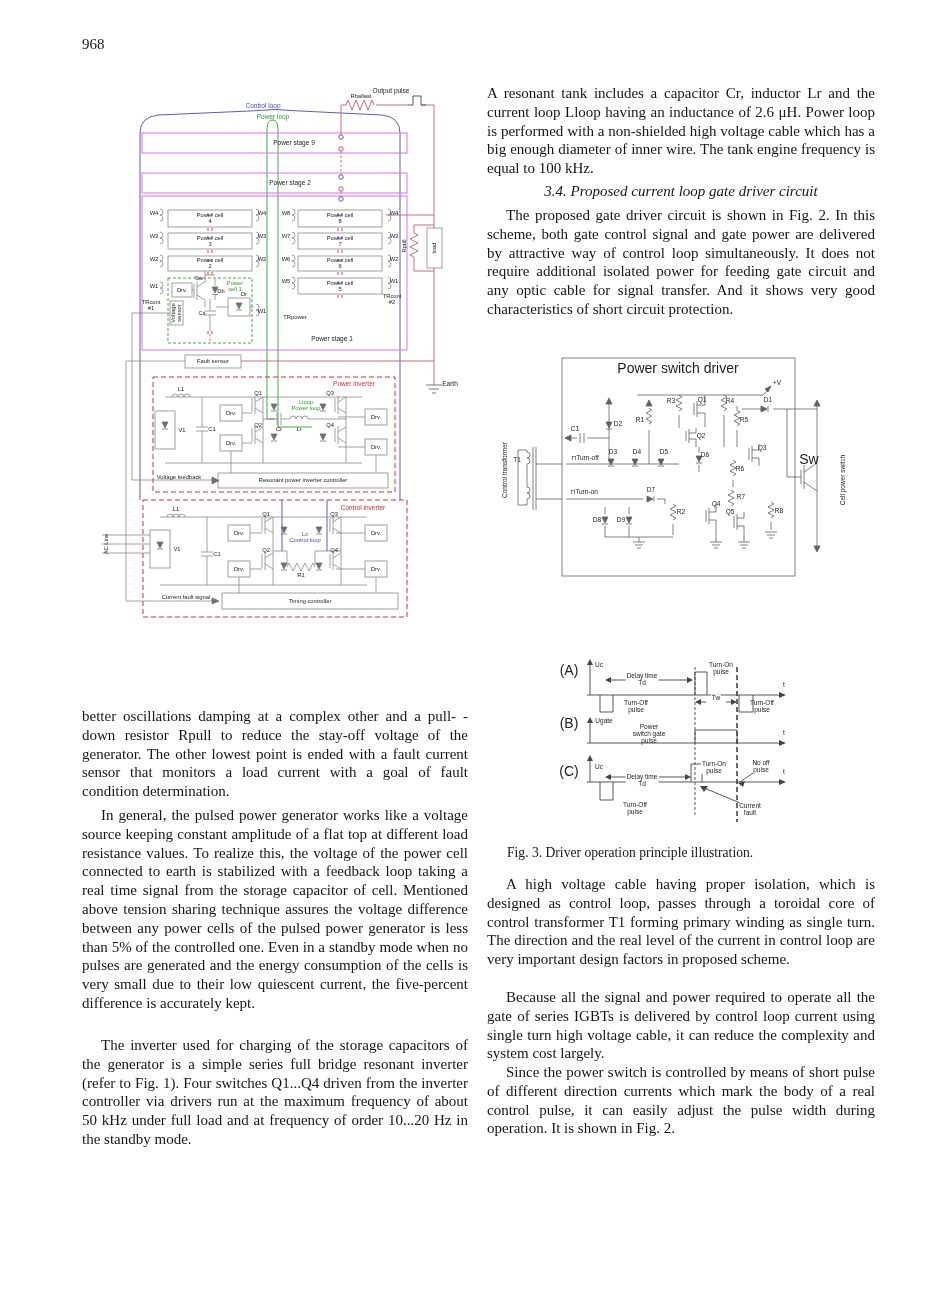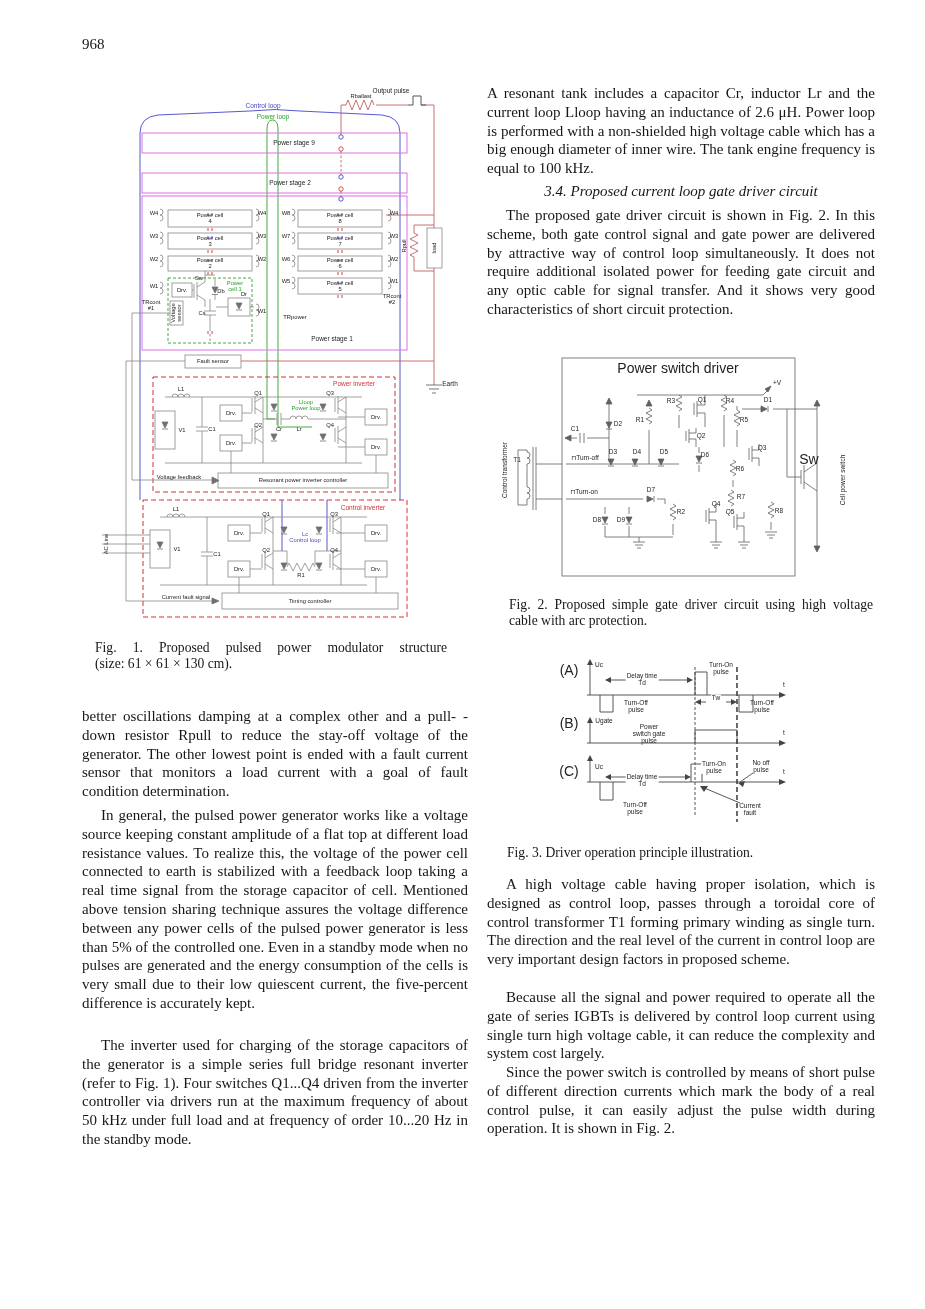--- a/index.html
+++ b/index.html
@@ -241,24 +241,20 @@
       <span class="flabel fl-tiny" style="left: 252px; top: 429px;">Q3</span>
       <span class="flabel fl-tiny" style="left: 252px; top: 465px;">Q4</span>
       <span class="flabel fl-blue fl-tiny" style="left: 223px; top: 452px;">Lc
 Control loop</span>
       <span class="flabel fl-tiny" style="left: 219px; top: 490px;">R1</span>
       <span class="flabel fl-tiny" style="left: 104px; top: 512px;">Current fault signal</span>
       <span class="flabel fl-tiny" style="left: 228px; top: 516px;">Timing controller</span>
       <span class="flabel fl-rot fl-tiny" style="left: 24px; top: 459px;">AC Line</span>
     </div>
 
-  <div class="abs caption" style="left:95px;top:640px;width:352px">
-    <span class="cap-line cap-just">Fig. 1.  Proposed pulsed power modulator structure</span>
-    <span class="cap-line">(size: 61 × 61 × 130 cm).</span>
-  </div>
 
   <p class="abs col" style="left:82px;top:707px">better oscillations damping at a complex other and a pull- -down resistor Rpull to reduce the stay-off voltage of the generator. The other lowest point is ended with a fault current sensor that monitors a load current with a goal of fault condition determination.</p>
   <p class="abs col indent" style="left:82px;top:806px">In general, the pulsed power generator works like a voltage source keeping constant amplitude of a flat top at different load resistance values. To realize this, the voltage of the power cell connected to earth is stabilized with a feedback loop taking a real time signal from the storage capacitor of cell. Mentioned above tension sharing technique assures the voltage difference between any power cells of the pulsed power generator is less than 5% of the controlled one. Even in a standby mode when no pulses are generated and the energy consumption of the cells is very small due to their low quiescent current, the five-percent difference is accurately kept.</p>
   <p class="abs col indent" style="left:82px;top:1036px">The inverter used for charging of the storage capacitors of the generator is a simple series full bridge resonant inverter (refer to Fig. 1). Four switches Q1...Q4 driven from the inverter controller via drivers run at the maximum frequency of about 50 kHz under full load and at frequency of order 10...20 Hz in the standby mode.</p>
 
   <p class="abs col rcol" style="left:487px;top:84px">A resonant tank includes a capacitor Cr, inductor Lr and the current loop Lloop having an inductance of 2.6 μH. Power loop is performed with a non-shielded high voltage cable which has a big enough diameter of inner wire. The tank engine frequency is equal to 100 kHz.</p>
   <div class="abs head22" style="left:487px;top:183px;width:388px">3.4.  Proposed current loop gate driver circuit</div>
   <p class="abs col rcol indent" style="left:487px;top:206px">The proposed gate driver circuit is shown in Fig. 2. In this scheme, both gate control signal and gate power are delivered by attractive way of control loop simultaneously. It does not require additional isolated power for feeding gate circuit and any optic cable for signal transfer. And it shows very good characteristics of short circuit protection.</p>
 
   <div class="fig" style="left:487px;top:352px;width:388px;height:240px">
@@ -347,21 +343,20 @@
       <span class="flabel" style="left: 134px; top: 168px;">D9</span>
       <span class="flabel" style="left: 229px; top: 152px;">Q4</span>
       <span class="flabel" style="left: 243px; top: 160px;">Q5</span>
       <span class="flabel" style="left: 254px; top: 145px;">R7</span>
       <span class="flabel" style="left: 292px; top: 159px;">R8</span>
       <span class="flabel fl-rot" style="left: 18px; top: 118px;">Control transformer</span>
       <span class="flabel fl-big" style="left: 322px; top: 107px;">Sw</span>
       <span class="flabel fl-rot" style="left: 356px; top: 128px;">Cell power switch</span>
     </div>
 
-  <div class="abs caption" style="left:509px;top:597px;width:364px">Fig. 2.  Proposed simple gate driver circuit using high voltage cable with arc protection.</div>
 
   <div class="fig" style="left:487px;top:650px;width:388px;height:190px">
     <svg width="388" height="190" viewBox="0 0 388 190">
       <g fill="none" stroke="#444" stroke-width="0.9">
         <path d="M103,12 V45 M100,45 H294 M113,45 V62 H126 V45 M208,45 V22 H220 V45 M252,45 V62 H266 V45 M120,30 H140 M170,30 H204 M210,52 H219 M239,52 H248 M103,70 V93 M100,93 H294 M208,93 V80 H250 V93 M103,108 V132 M100,132 H294 M113,132 V150 H126 V132 M204,132 V114 H215 V132 M120,127 H140 M170,127 H202 M253,153 L215,137 M266,123 L253,132"></path>
         <path stroke-dasharray="3,2" d="M208,17 V167"></path>
         <path stroke-dasharray="5,3" stroke-width="1.6" d="M250,17 V172"></path>
       </g>
       <g fill="#444">
         <polygon points="103,9 100,15 106,15"></polygon>

